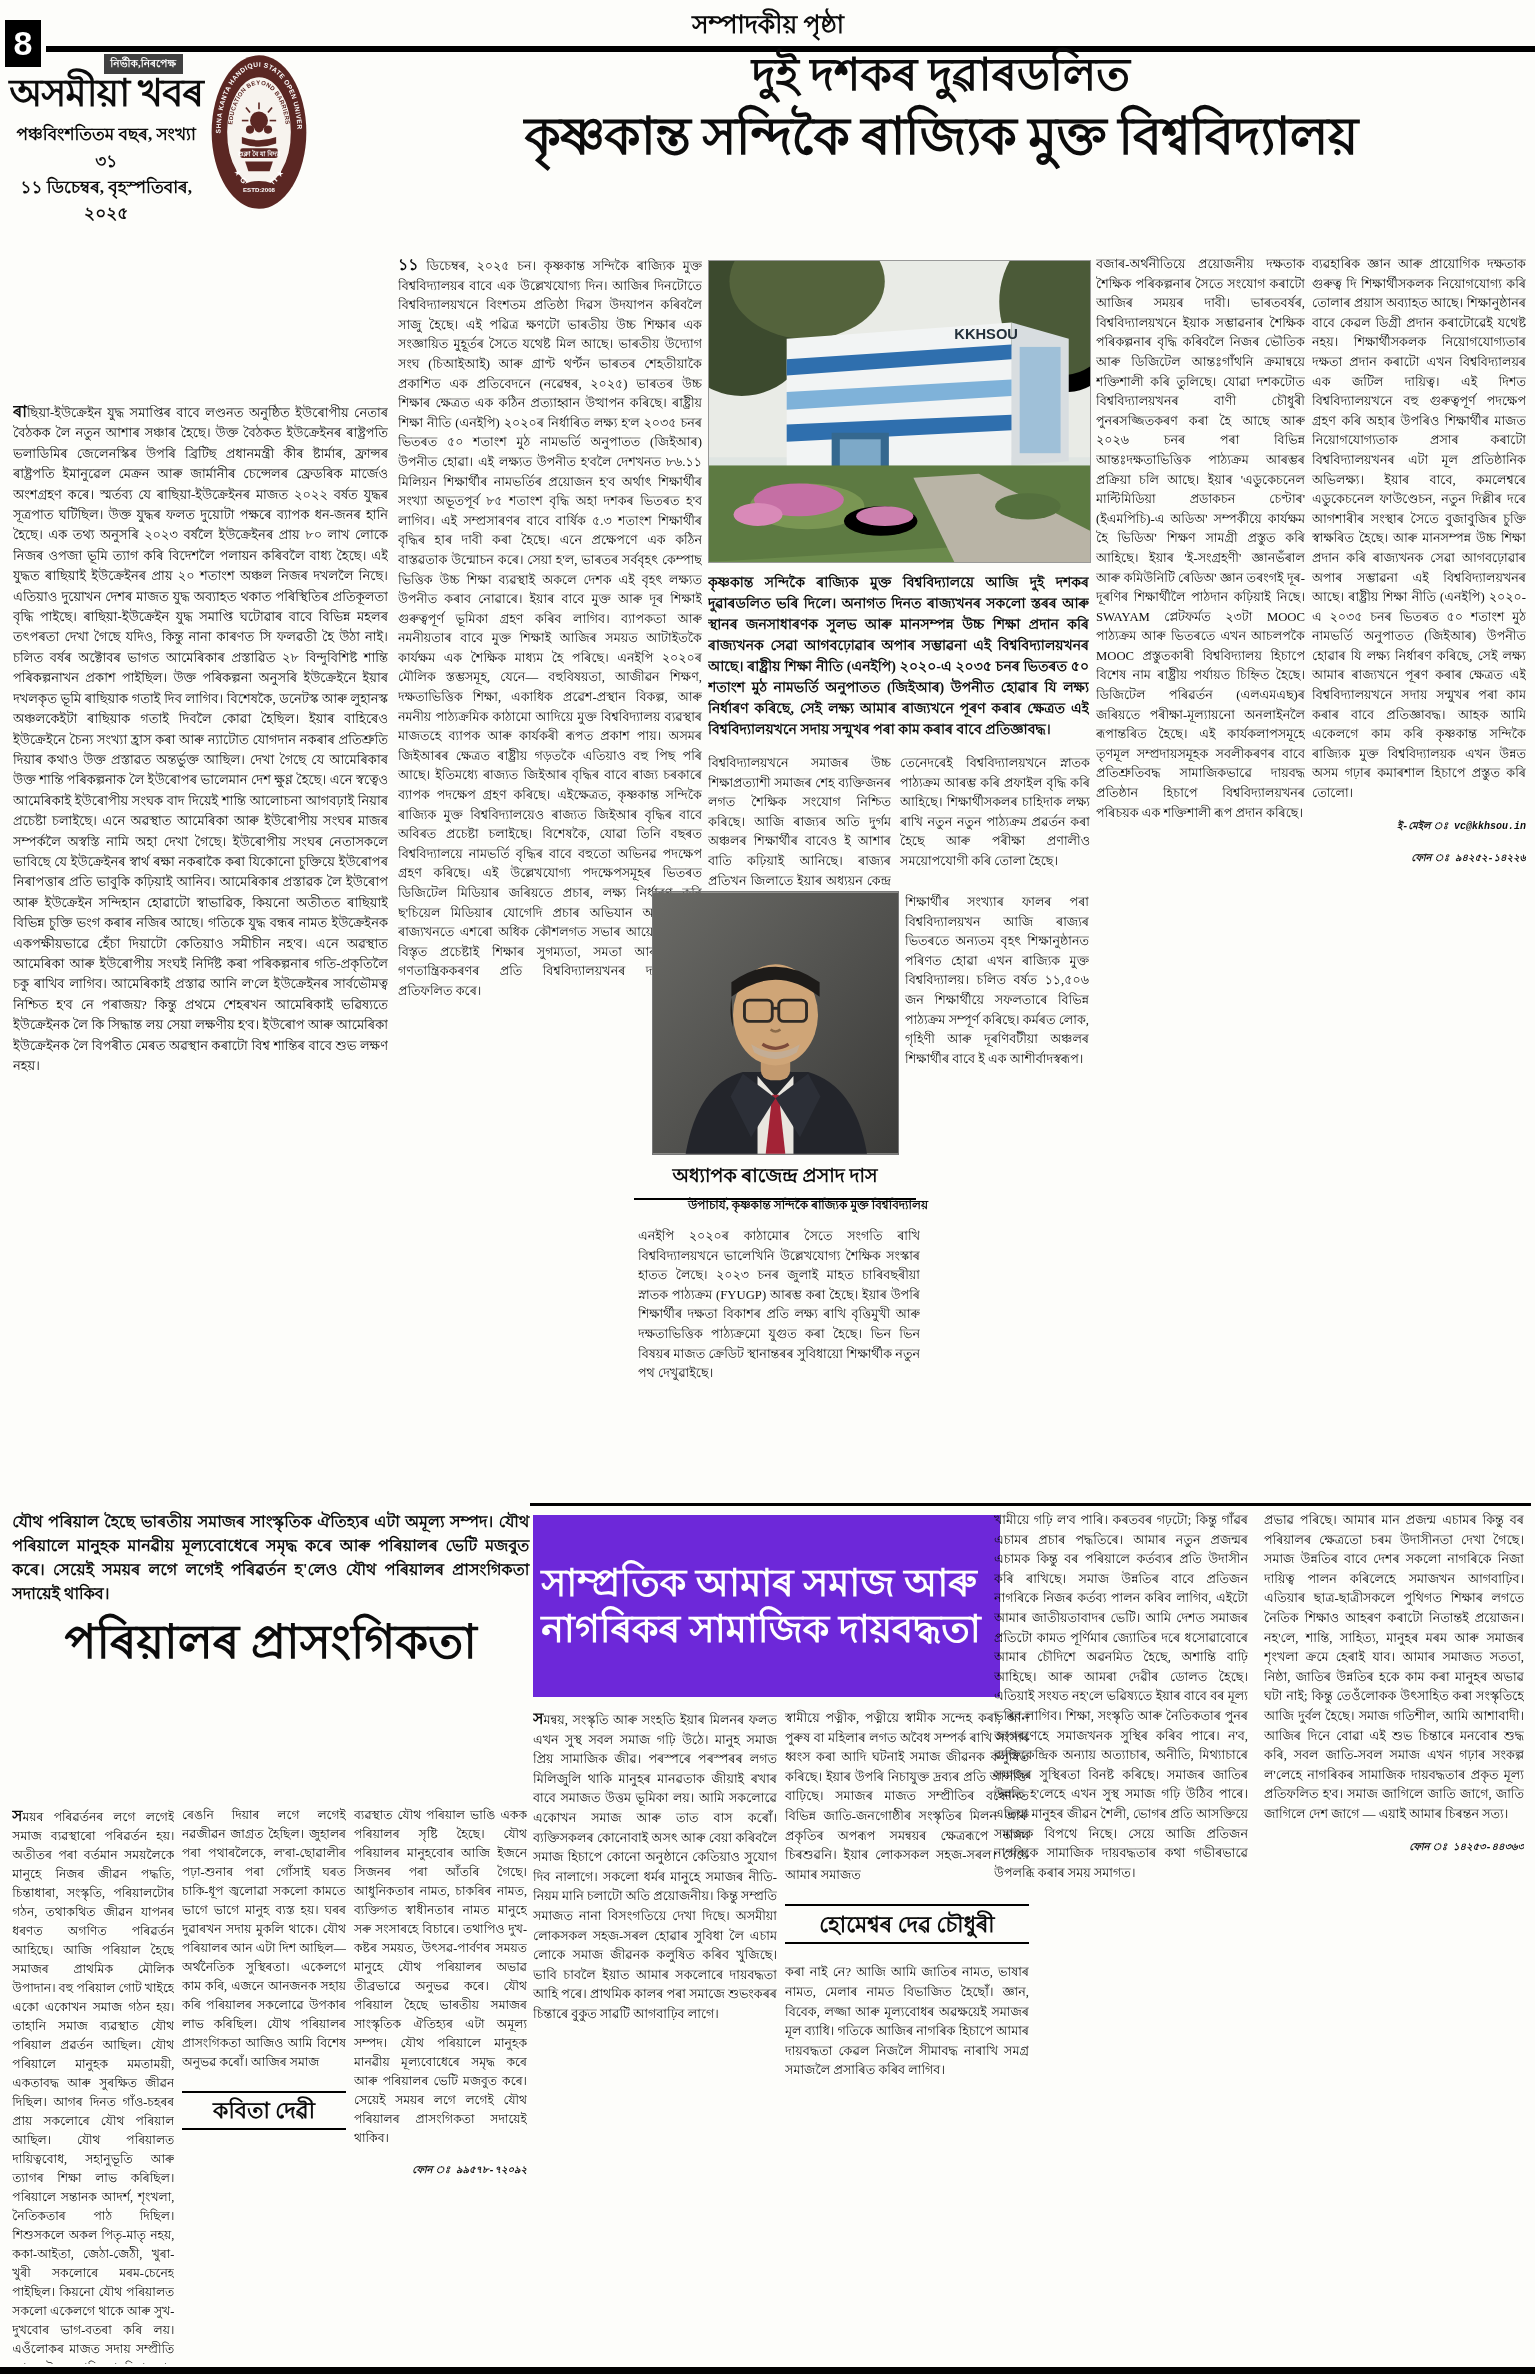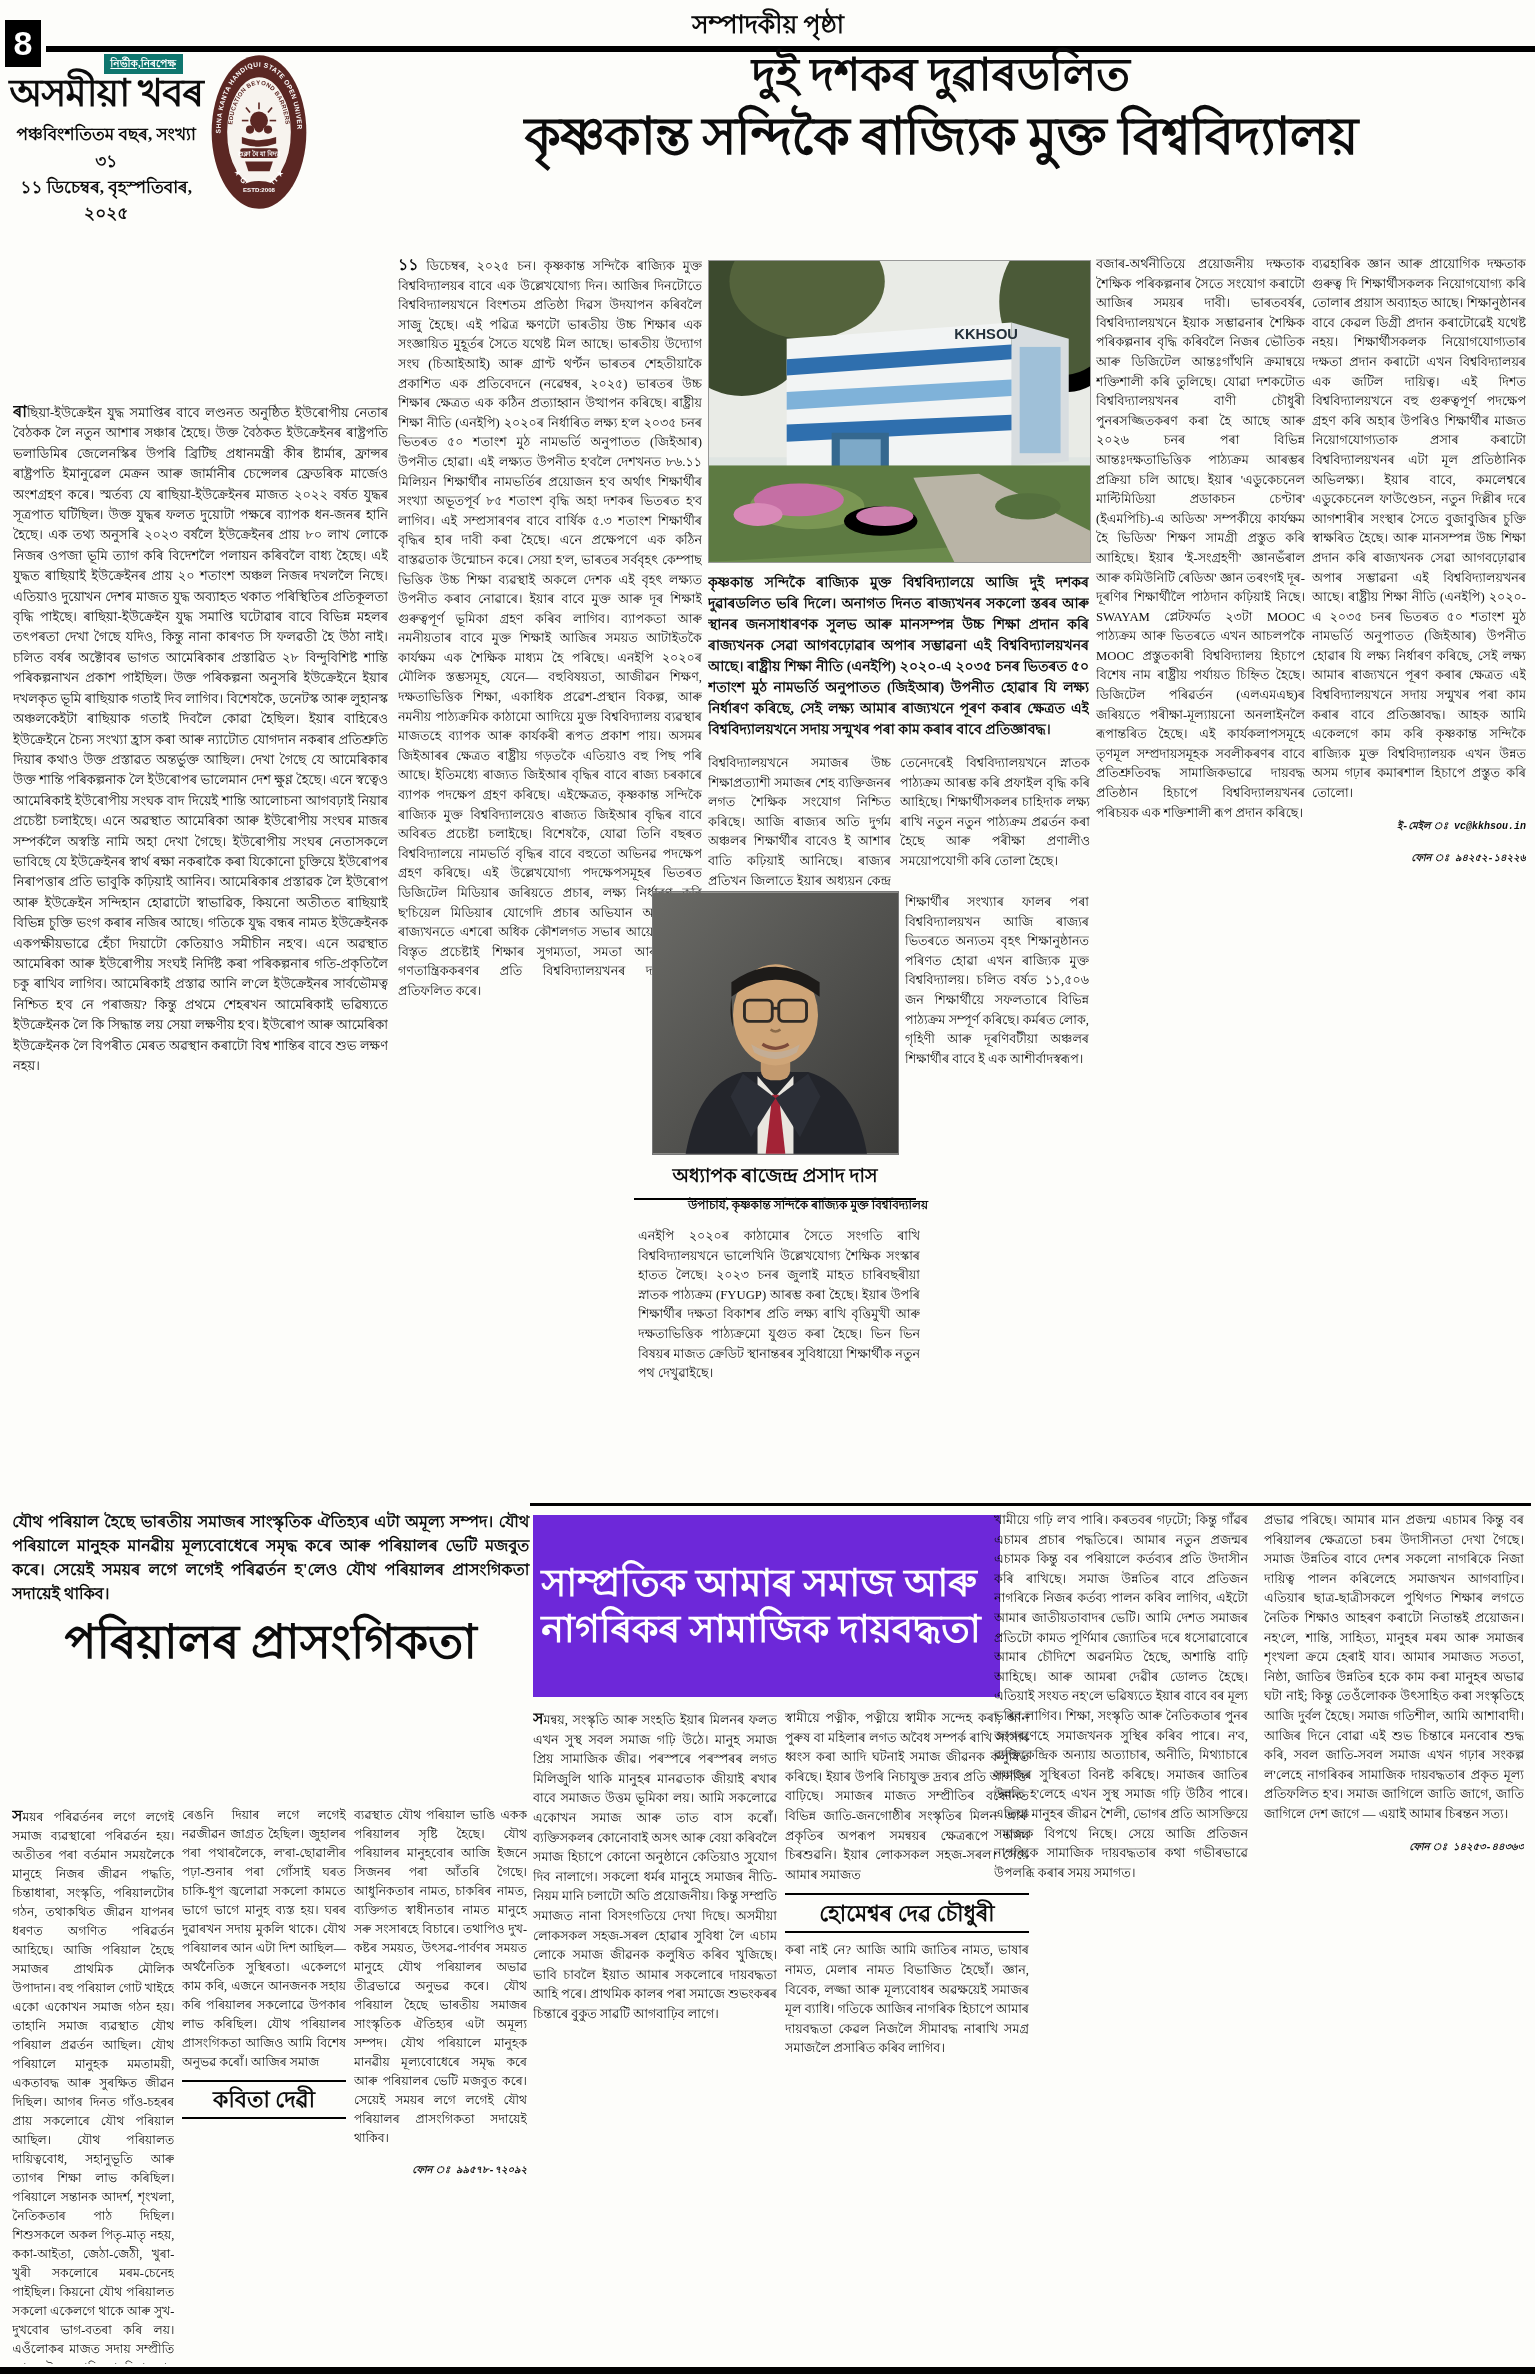--- a/index.html
+++ b/index.html
@@ -11,22 +11,22 @@
   .leadin{font-weight:bold;font-size:1.25em;}
   .rule{background:#000;}
   
   #pagenum{left:4.9px;top:19.6px;width:36px;height:47px;background:#000;color:#fff;
            font-size:34px;font-weight:bold;display:flex;align-items:center;justify-content:center;
            font-family:"Liberation Sans",sans-serif;}
   #sectitle{left:0;top:4.9px;width:1536px;font-size:25px;font-weight:bold;}
   #toprule{left:46px;top:46px;width:1490px;height:5.7px;}
   
   #masthead{left:8.2px;top:54px;width:196px;text-align:center;}
-  #tagline{display:inline-block;background:#0f766e;color:#fff;font-size:10.6px;font-weight:bold;
-           padding:1.6px 6.5px;margin-left:74px;text-decoration:underline;}
+  #tagline{display:inline-block;background:#404040;color:#fff;font-size:10.6px;font-weight:bold;
+           padding:1.6px 6.5px;margin-left:74px;}
   #mast-title{font-size:38px;font-weight:bold;line-height:1.05;letter-spacing:-0.8px;}
   #mast-ed{font-size:17px;font-weight:bold;margin-top:8.2px;line-height:1.55;}
   
   #mainhead{left:352px;top:51px;width:1178px;}
   #kicker{font-size:45px;font-weight:bold;line-height:1.1;}
   #headline{font-size:52px;font-weight:bold;line-height:1.15;margin-top:6.5px;letter-spacing:-0.8px;}
   
   #left-box{left:11.4px;top:245px;width:375px;border:3.3px solid #000;padding:6.5px 1.6px 11.4px 1.6px;}
   #left-box .hl{font-size:37px;font-weight:bold;line-height:1.28;text-align:center;}
   #left-body{left:13px;top:402px;width:375px;height:1096px;font-size:13px;line-height:20.4px;}
@@ -49,21 +49,21 @@
   #botrule{left:0px;top:2367px;width:1536px;height:6.5px;}
   
   #soc-box{left:533px;top:1515px;width:451px;height:172px;background:#6d28d9;color:#fff;
            display:flex;flex-direction:column;justify-content:center;padding:4.9px 8.2px;}
   #soc-box .hl{font-size:38px;font-weight:bold;line-height:1.22;text-align:left;}
   #s-col1{left:533px;top:1709px;width:244px;height:653px;}
   #s-col2{left:785px;top:1709px;width:244px;height:653px;}
   #s-col3{left:994px;top:1511px;width:254px;height:851px;}
   #s-col4{left:1264px;top:1511px;width:260px;height:851px;}
   .byline{display:block;text-align:center;font-size:22px;font-weight:bold;
-          border-top:2.5px solid #000;border-bottom:2.5px solid #000;padding:8.2px 0;margin:8px 0;}
+          border-top:2.5px solid #000;border-bottom:2.5px solid #000;padding:8.2px 0;margin:19px 0;}
   
   #f-intro{left:12.3px;top:1510px;width:517px;font-size:16px;font-weight:bold;line-height:24px;text-align:justify;}
   #f-head{left:12.3px;top:1613px;width:517px;font-size:47px;font-weight:bold;line-height:1.25;}
   #f-col1{left:12.3px;top:1806px;width:162px;height:558px;font-size:12.3px;line-height:19px;}
   #f-col2{left:182px;top:1806px;width:164px;height:558px;font-size:12.3px;line-height:19px;}
   #f-col3{left:354px;top:1806px;width:173px;height:558px;font-size:12.3px;line-height:19px;}
 </style>
 </head>
 <body>
 

